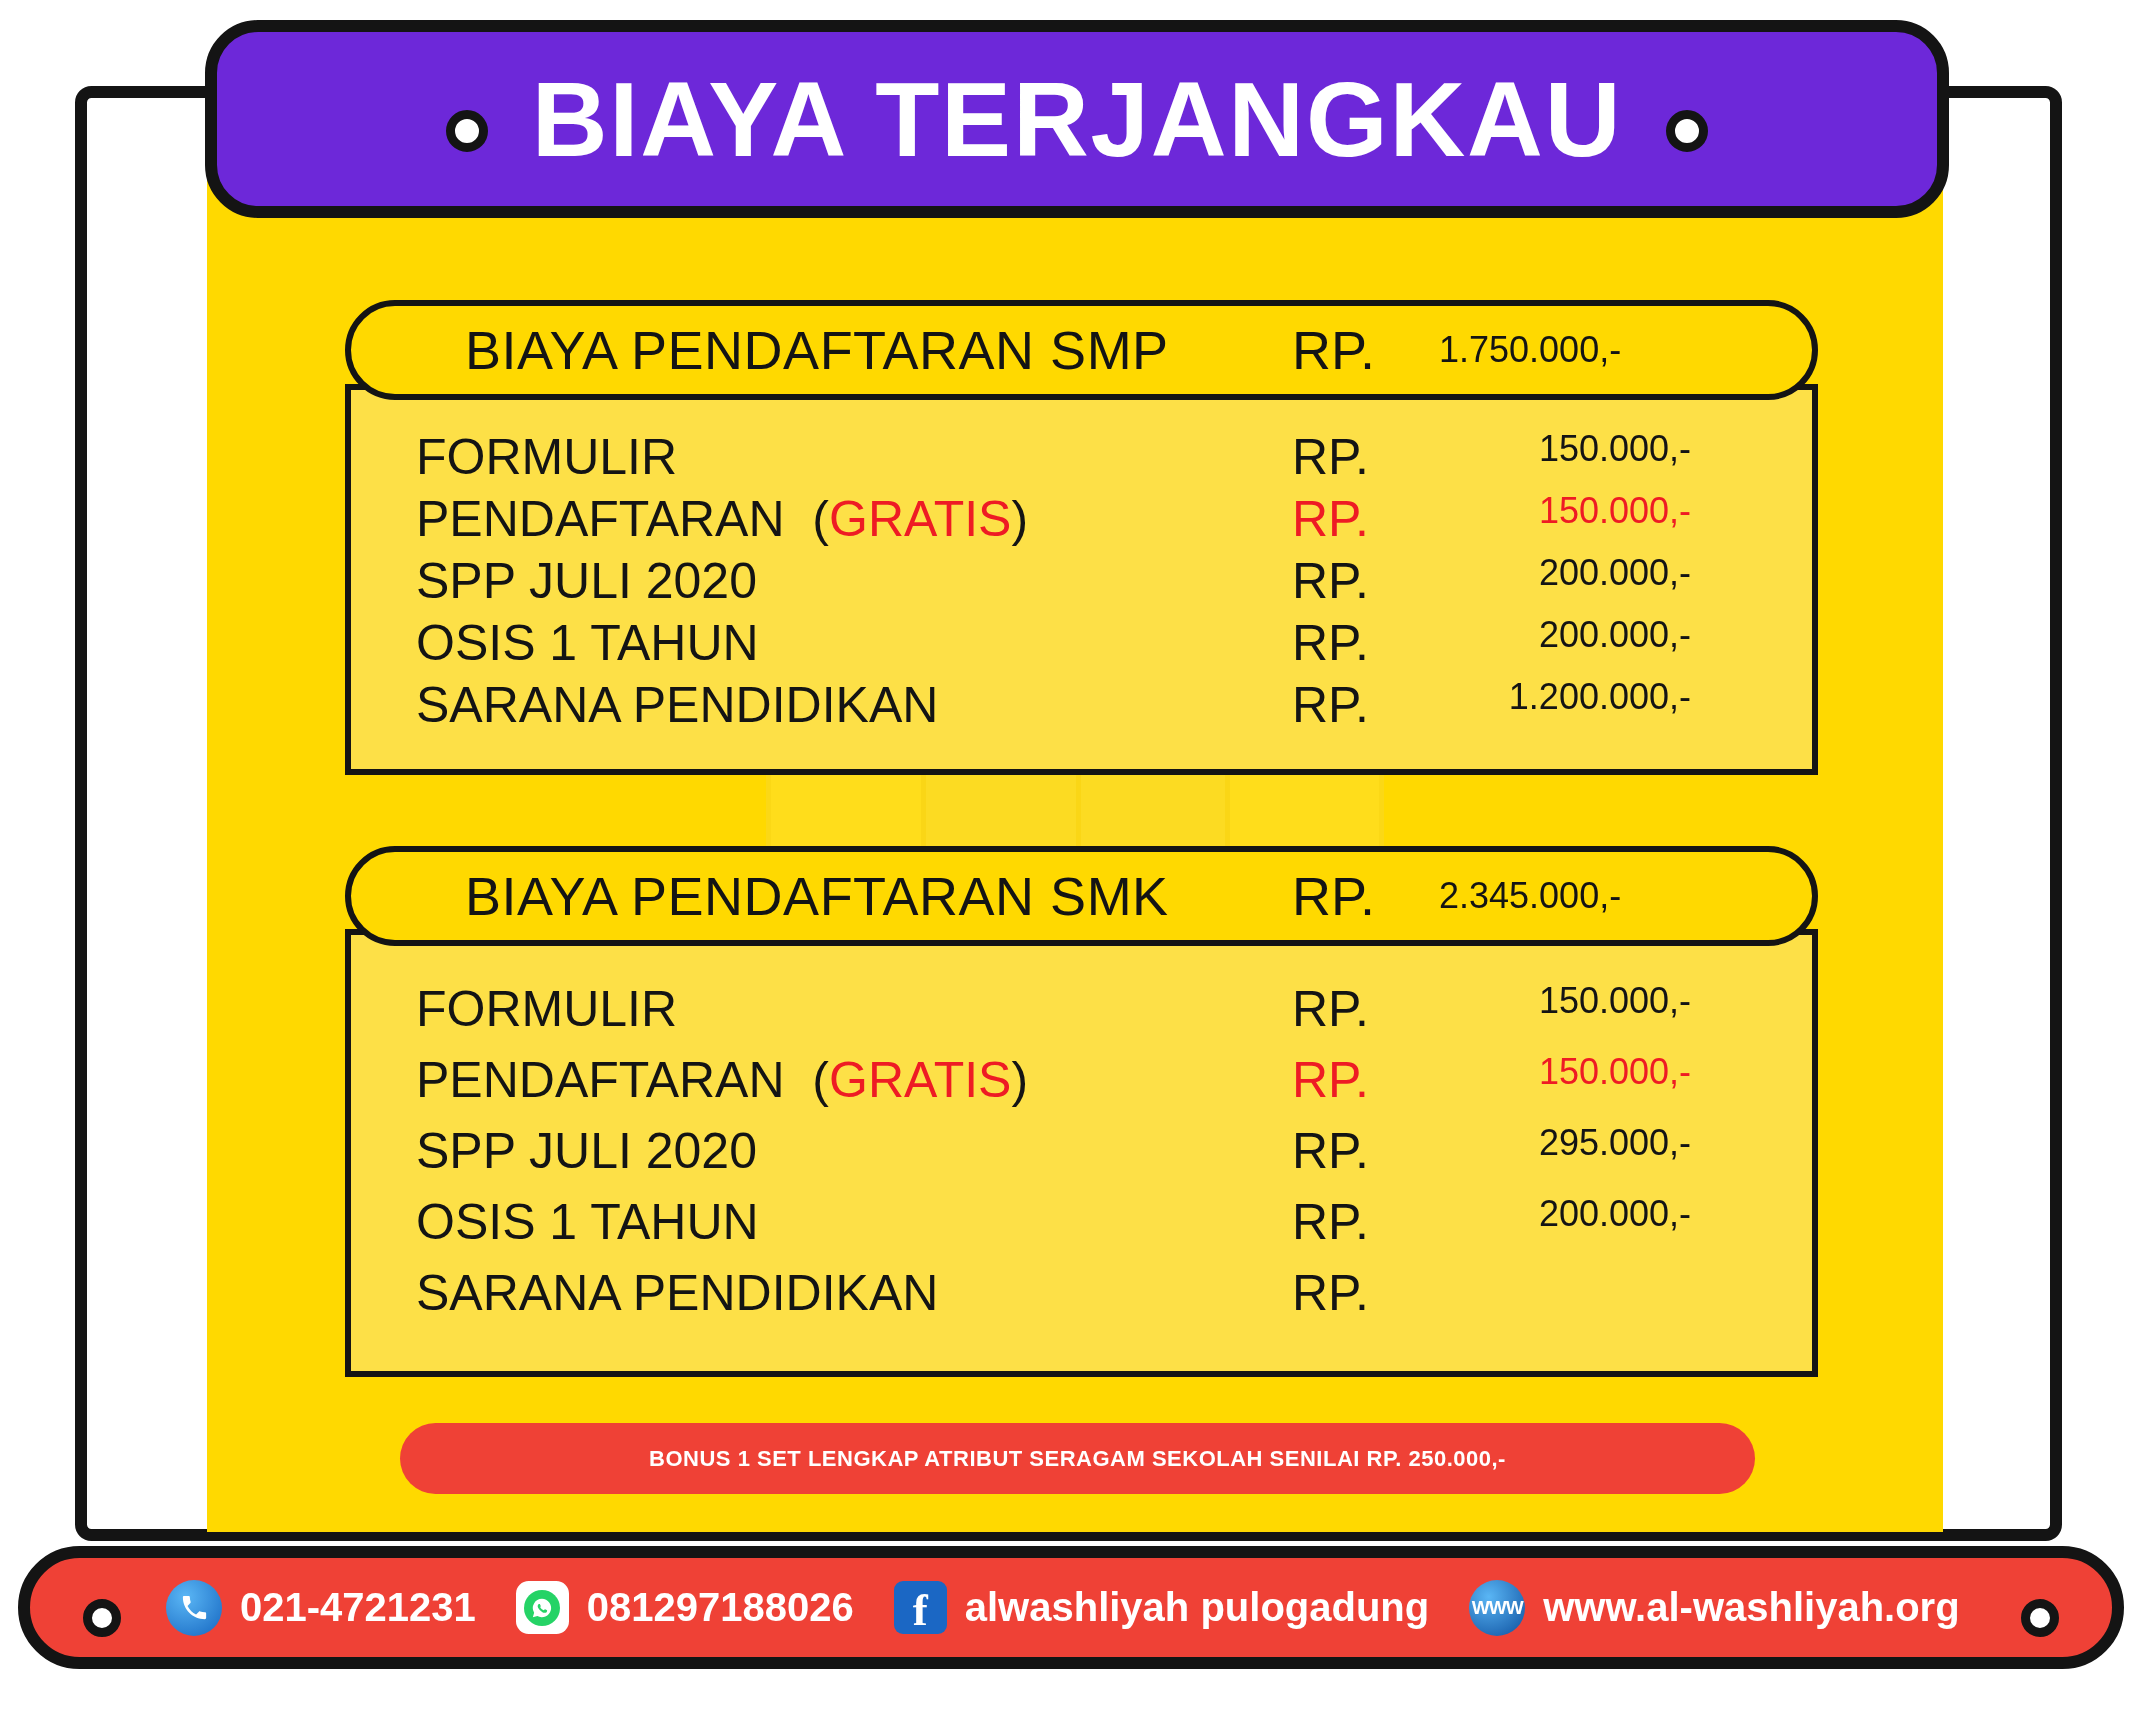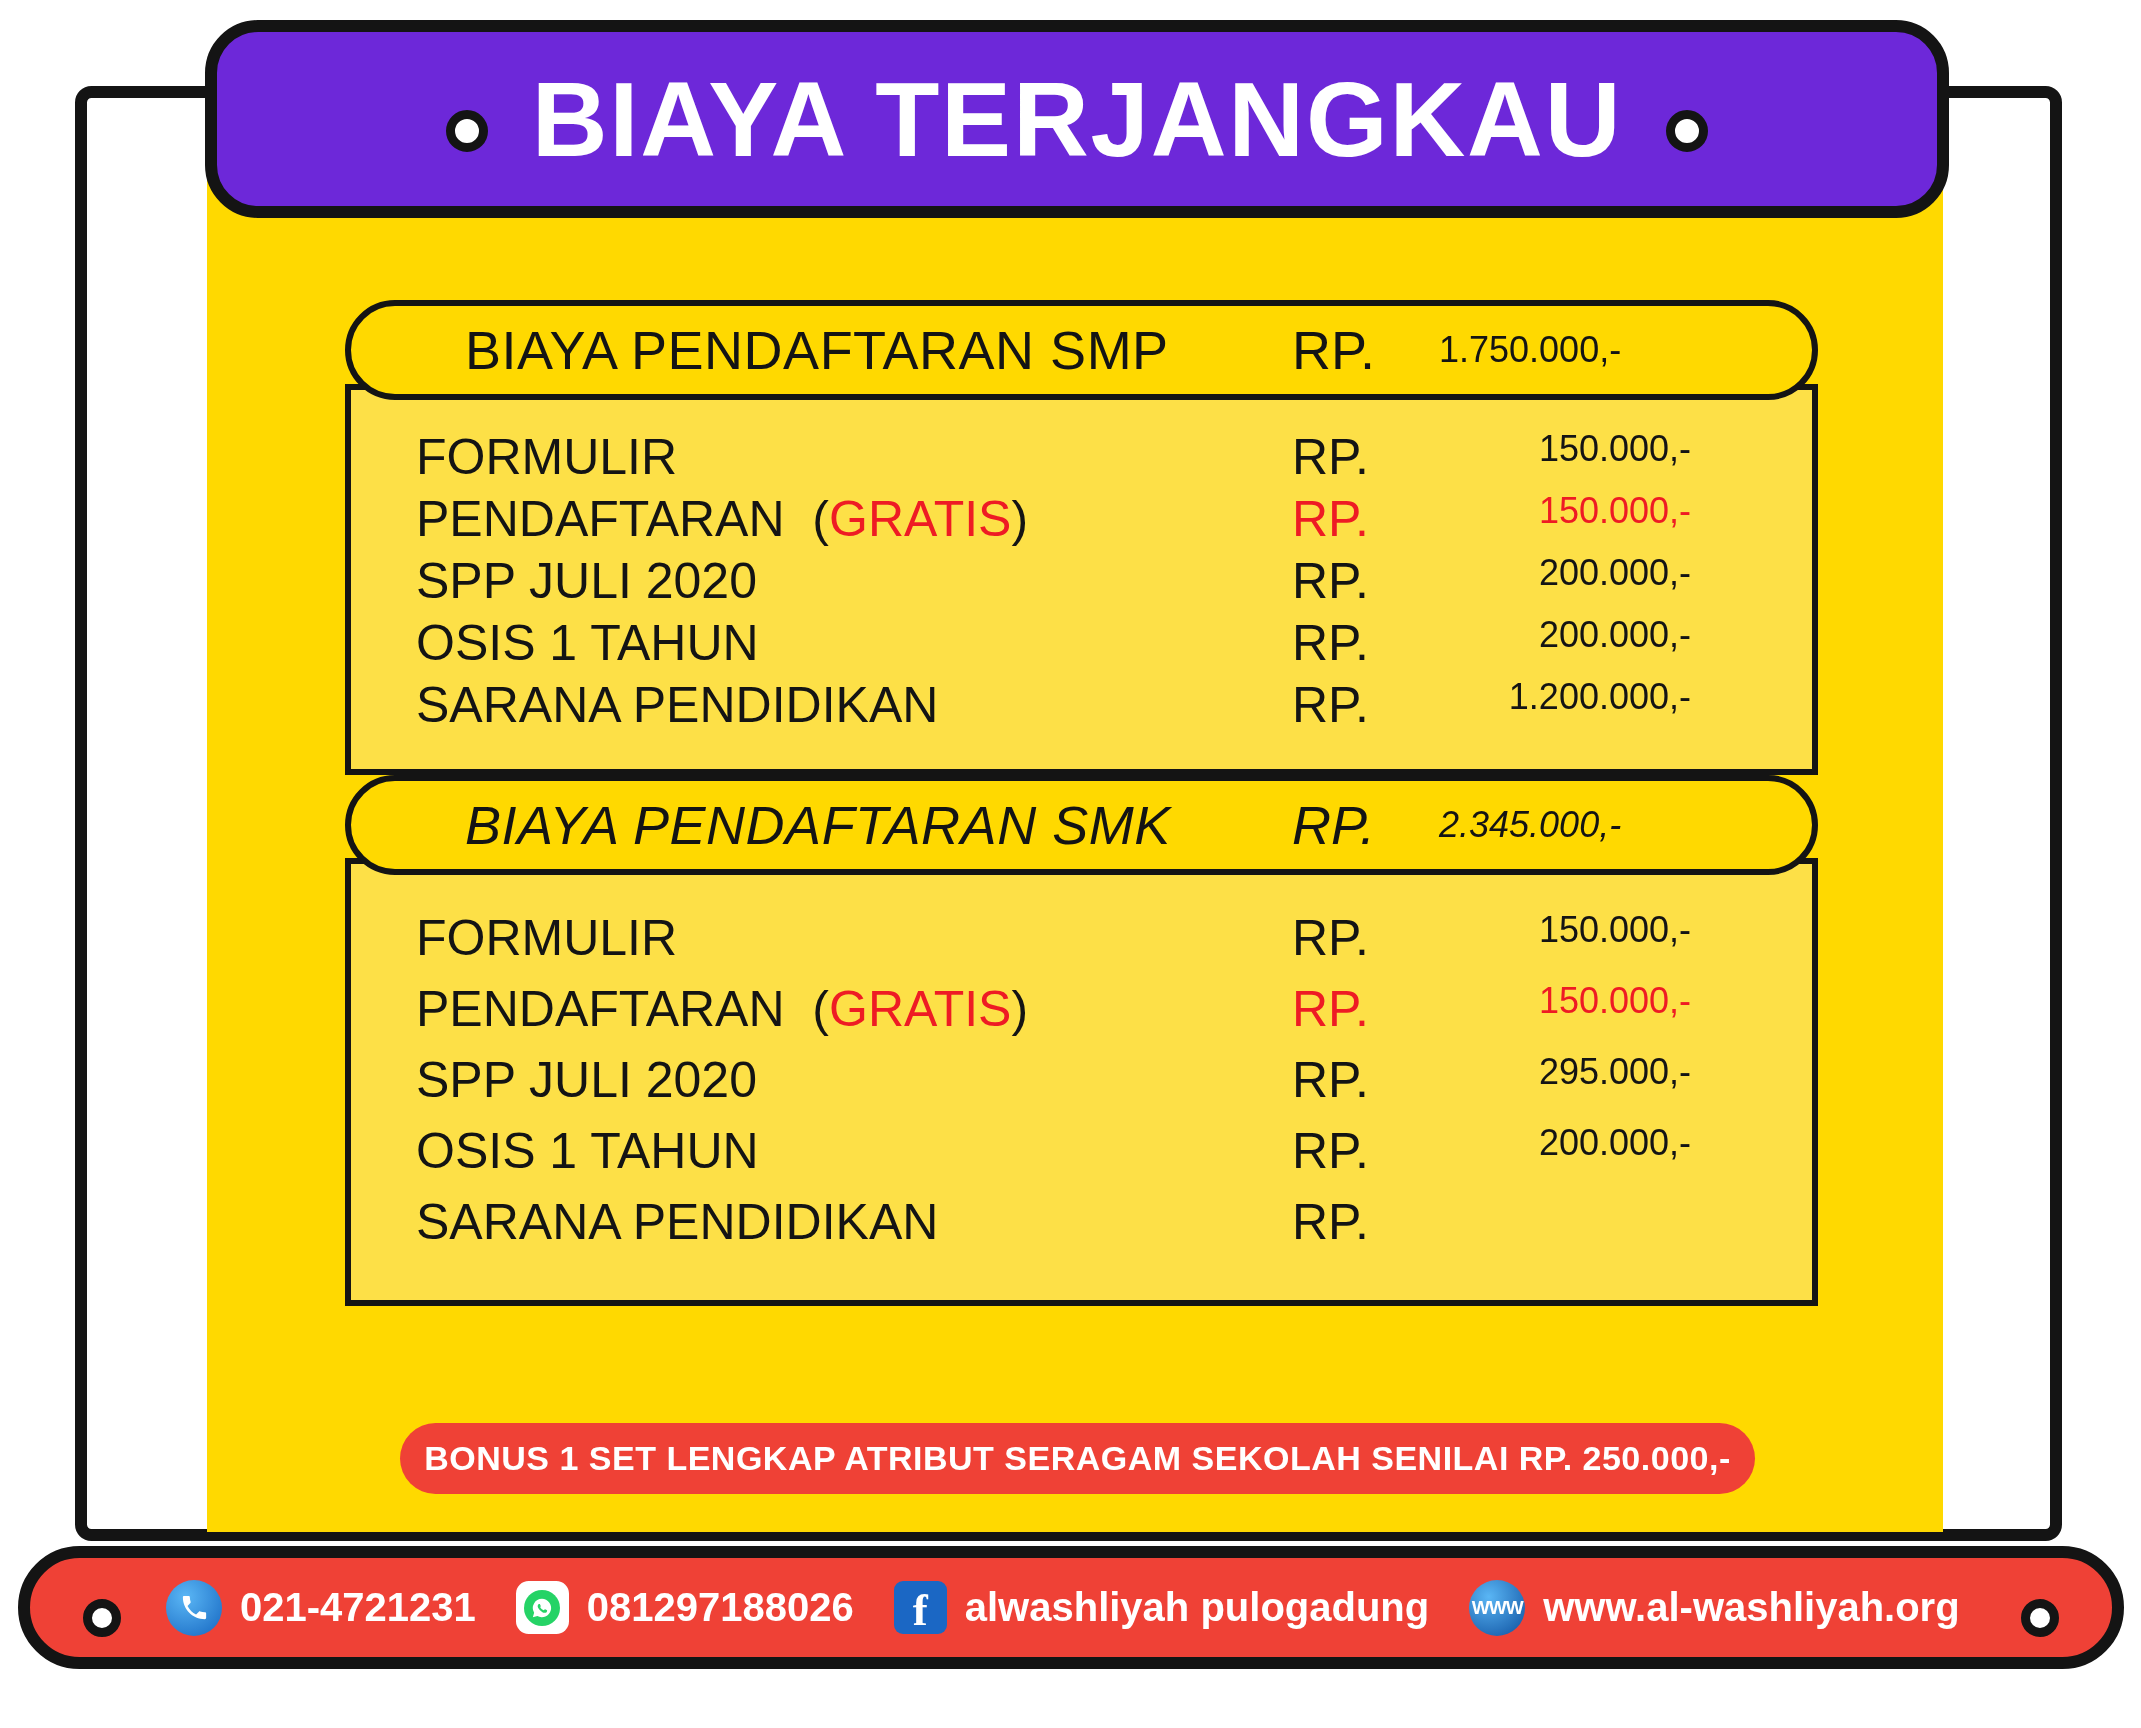--- a/index.html
+++ b/index.html
@@ -235,21 +235,21 @@
     width: 1355px;
     height: 71px;
     background: #ef4136;
     border-radius: 36px;
     display: flex;
     align-items: center;
     justify-content: center;
   }
   .bonus-text {
     color: #ffffff;
-    font-size: 34px;
+    font-size: 22px;
     font-weight: bold;
     letter-spacing: 0.5px;
     white-space: nowrap;
   }
 
   
   .footer {
     position: absolute;
     left: 18px;
     top: 1546px;
@@ -397,21 +397,21 @@
         <span class="r-cur">RP.</span>
         <span class="r-amt">200.000,-</span>
       </div>
       <div class="row">
         <span class="r-label">SARANA PENDIDIKAN</span>
         <span class="r-cur">RP.</span>
         <span class="r-amt">1.200.000,-</span>
       </div>
     </div>
 
-    <div class="pill" style="font-style:italic;">
+    <div class="pill" style="margin-top:71px;">
       <span class="pill-label">BIAYA PENDAFTARAN SMK</span>
       <span class="pill-cur">RP.</span>
       <span class="pill-amt">2.345.000,-</span>
     </div>
     <div class="box smk">
       <div class="row">
         <span class="r-label">FORMULIR</span>
         <span class="r-cur">RP.</span>
         <span class="r-amt">150.000,-</span>
       </div>

